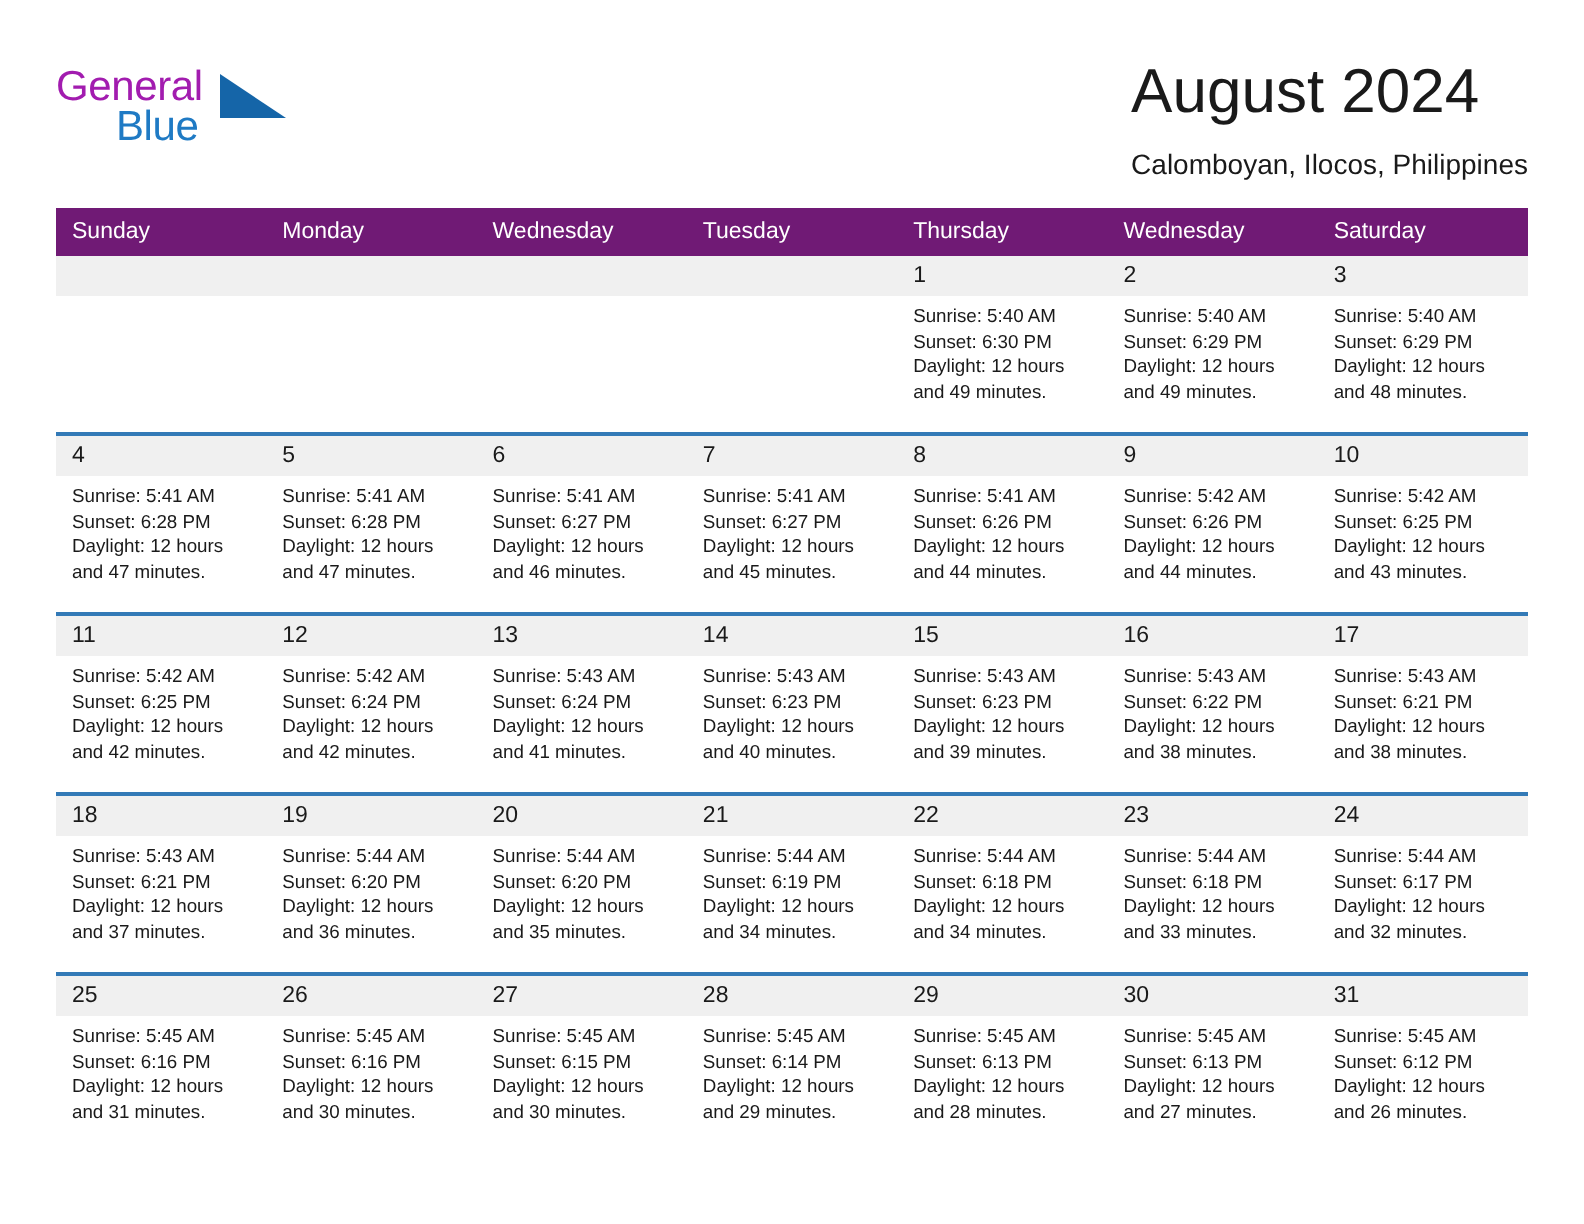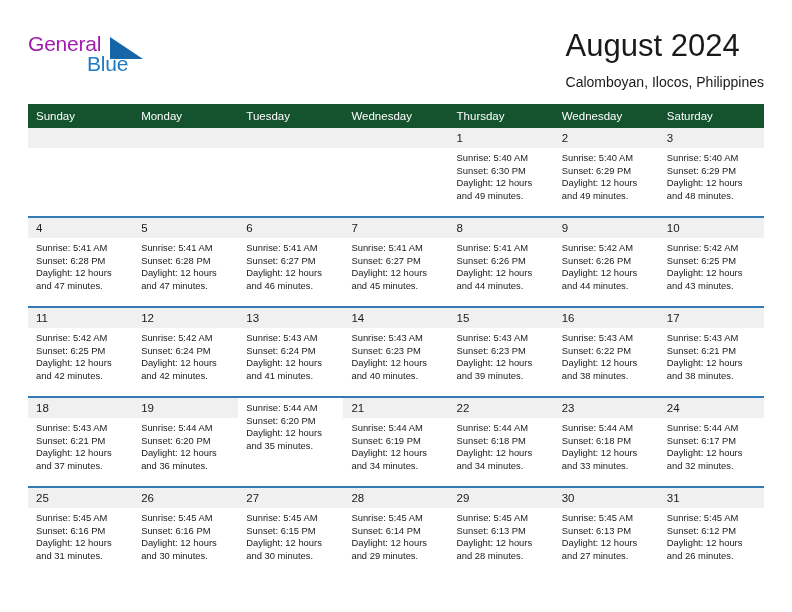--- a/index.html
+++ b/index.html
@@ -46,21 +46,20 @@
     font-family: "Liberation Sans", sans-serif;
   }
   .brand-blue {
     position: absolute;
     left: 30px;
     top: 20px;
     font-size: 21px;
     letter-spacing: -0.2px;
     color: #1f7ac4;
     font-family: "Liberation Sans", sans-serif;
-    margin-left: 29px;
   }
   .brand-flag {
     position: absolute;
     left: 82px;
     top: 5px;
     width: 0;
     height: 0;
     border-left: 33px solid #1565a8;
     border-top: 22px solid transparent;
   }
@@ -87,21 +86,21 @@
 
   
   .calendar {
     position: absolute;
     left: 28px;
     top: 104px;
     width: 736px;
   }
   .weekday-row {
     display: flex;
-    background: #14532d;
+    background: #701a75;
   }
   .weekday {
     flex: 1 1 0;
     color: #ffffff;
     font-size: 11.5px;
     padding: 5px 0 5px 8px;
     box-sizing: border-box;
     line-height: 14px;
     white-space: nowrap;
   }
@@ -158,22 +157,22 @@
     <div class="title-block">
       <div class="cal-title">August 2024</div>
       <div class="cal-subtitle">Calomboyan, Ilocos, Philippines</div>
     </div>
   </div>
 
   <div class="calendar">
     <div class="weekday-row">
       <div class="weekday">Sunday</div>
       <div class="weekday">Monday</div>
+      <div class="weekday">Wednesday</div>
       <div class="weekday">Tuesday</div>
-      <div class="weekday">Wednesday</div>
       <div class="weekday">Thursday</div>
       <div class="weekday">Wednesday</div>
       <div class="weekday">Saturday</div>
     </div>
     <div id="weeks-container">
         <div class="week-row first">
           <div class="day-cell empty">
             <div class="day-num"></div>
           </div>
           <div class="day-cell empty">
@@ -356,20 +355,21 @@
           <div class="day-cell">
             <div class="day-num">19</div>
             <div class="day-body">
               <div>Sunrise: 5:44 AM</div>
               <div>Sunset: 6:20 PM</div>
               <div>Daylight: 12 hours</div>
               <div>and 36 minutes.</div>
             </div>
           </div>
           <div class="day-cell">
+            <div class="day-num">20</div>
             <div class="day-body">
               <div>Sunrise: 5:44 AM</div>
               <div>Sunset: 6:20 PM</div>
               <div>Daylight: 12 hours</div>
               <div>and 35 minutes.</div>
             </div>
           </div>
           <div class="day-cell">
             <div class="day-num">21</div>
             <div class="day-body">

